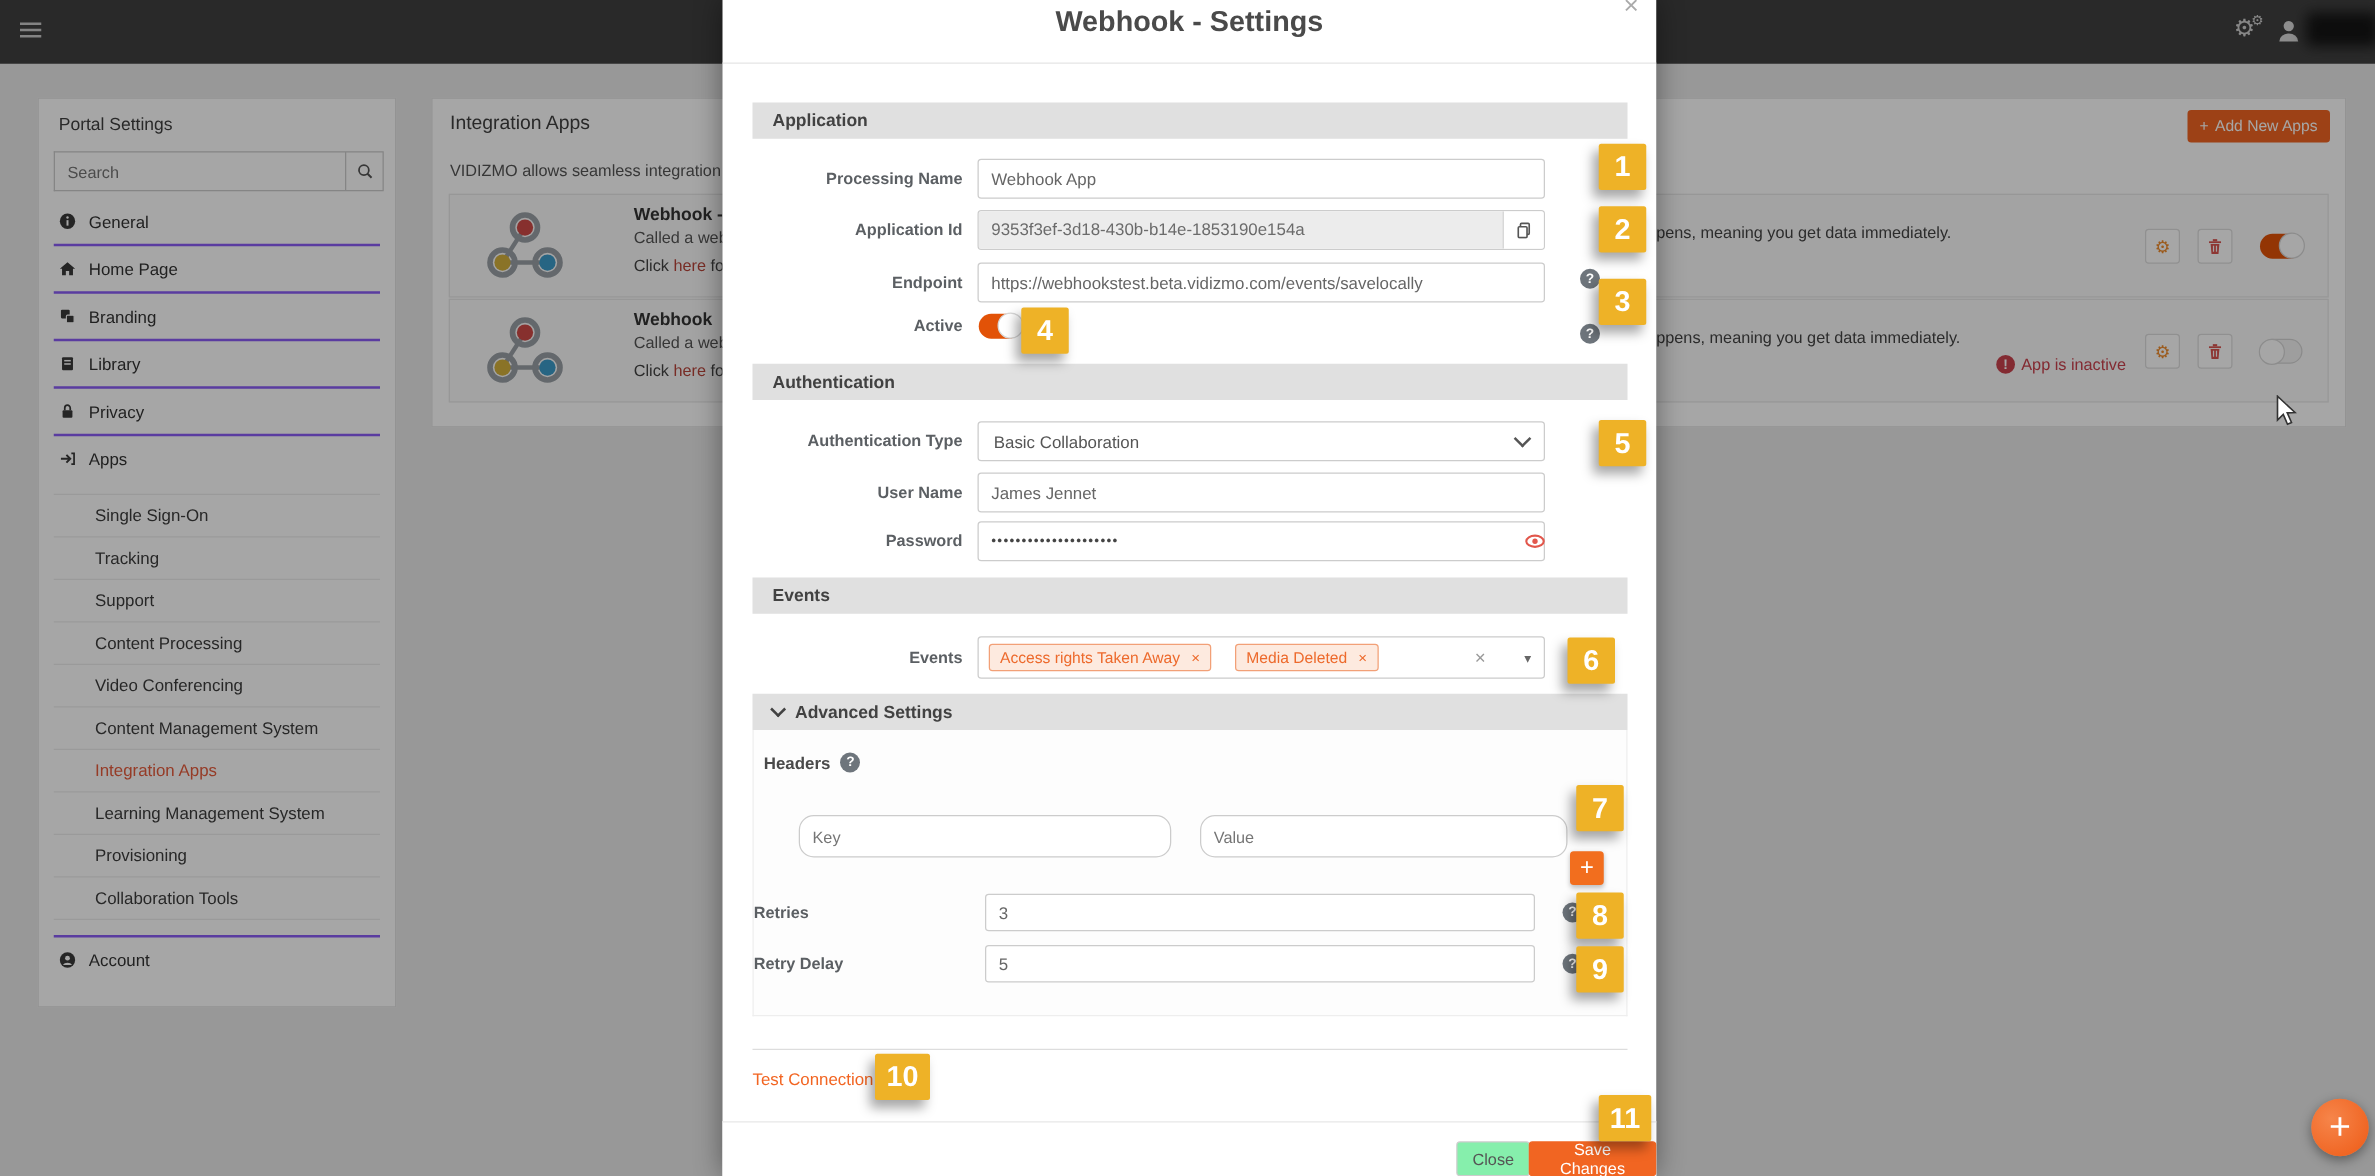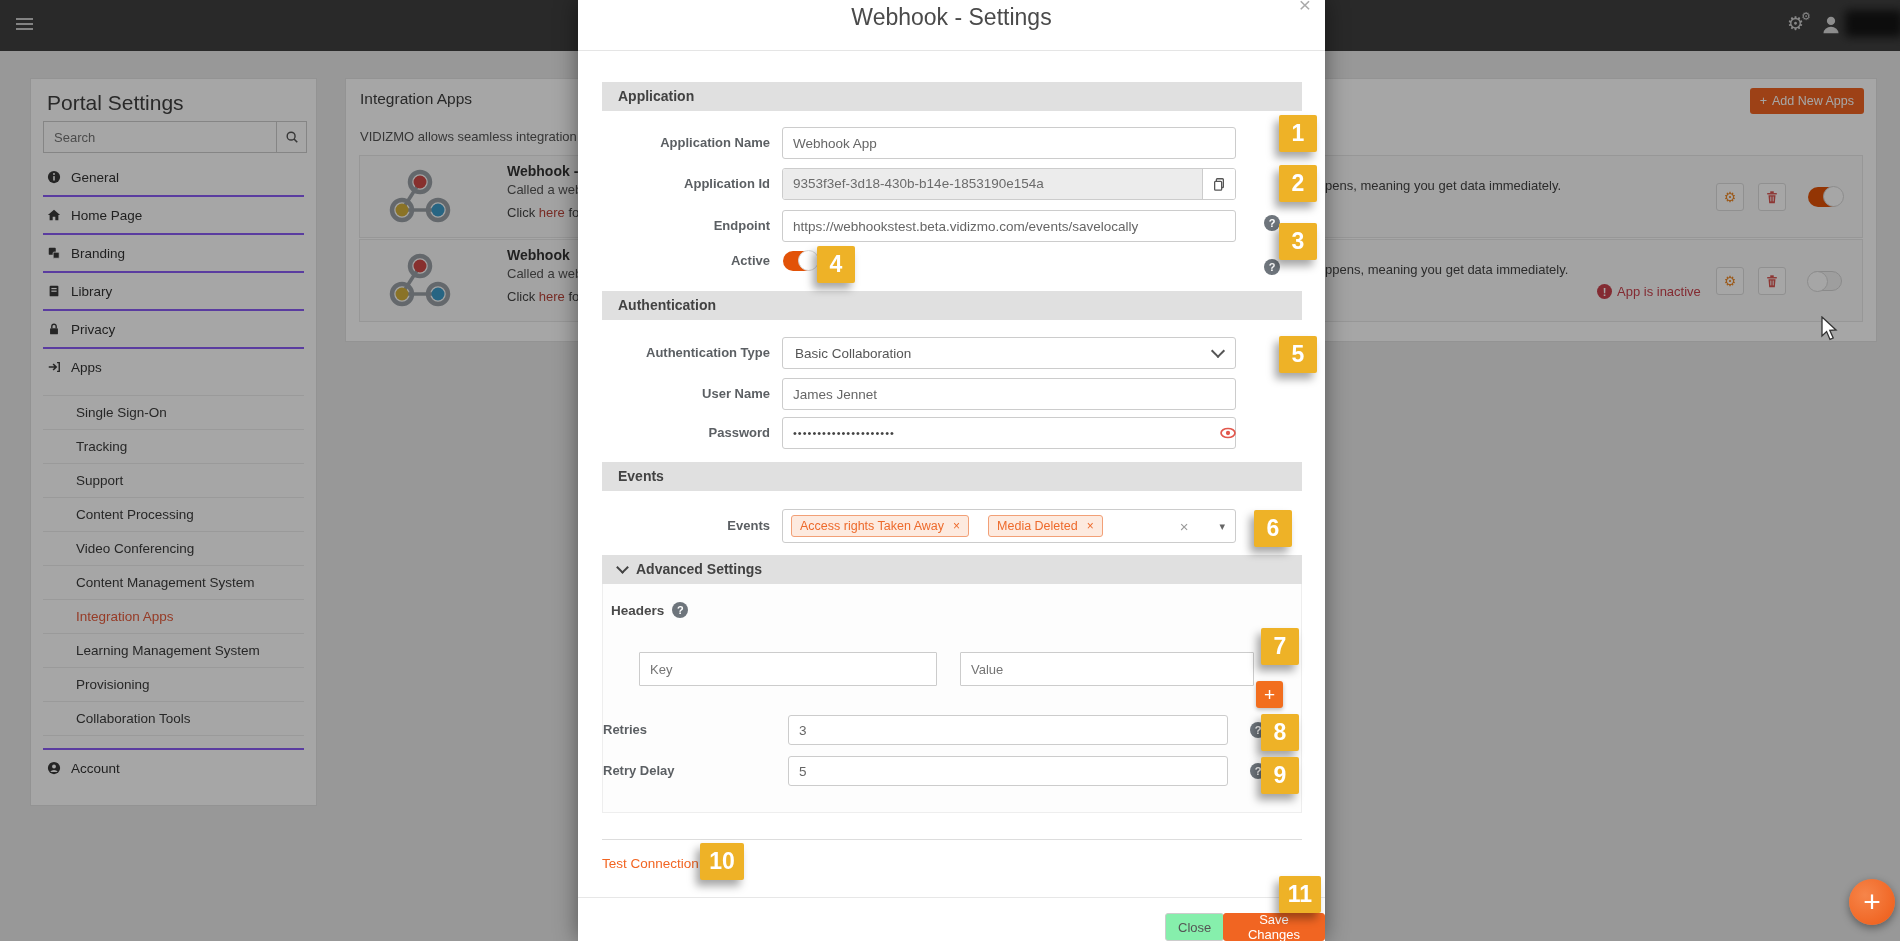--- a/index.html
+++ b/index.html
@@ -8,21 +8,21 @@
   .abs{position:absolute;}
   
   .topbar{position:absolute;left:0;top:0;width:100%;height:51px;background:#404040;z-index:1;}
   .hamburger{position:absolute;left:16px;top:18px;width:17px;height:13px;}
   .hamburger i{display:block;height:2px;background:#c9c9c9;margin-bottom:3px;}
   .tb-gear{position:absolute;color:#cfcfcf;}
   .user-blur{position:absolute;left:1845px;top:10px;width:58px;height:27px;background:#141414;
              filter:blur(5px);border-radius:4px;}
   
   .card{position:absolute;background:#fff;border:1px solid #e2e2e2;z-index:1;}
-  .sb-title{position:absolute;left:16px;top:12px;font-size:21px;color:#3f3f3f;}
+  .sb-title{position:absolute;left:16px;top:12px;font-size:14px;color:#3f3f3f;}
   .search-row{position:absolute;left:12px;top:42px;height:32px;display:flex;}
   .search-input{width:233px;height:32px;border:1px solid #ccc;border-right:none;box-sizing:border-box;
                 padding:0 10px;font-size:13px;color:#555;font-family:inherit;background:#fff;outline:none;}
   .search-btn{width:31px;height:32px;border:1px solid #ccc;background:#fff;box-sizing:border-box;
               display:flex;align-items:center;justify-content:center;}
   .side-menu{position:absolute;left:12px;right:12px;top:80px;}
   .sm-item{height:36px;display:flex;align-items:center;gap:10px;padding-left:4px;
            font-size:13.5px;color:#333;border-top:2px solid #8b5cf6;}
   .sm-item:first-child{border-top:none;}
   .sm-sub-list{margin-top:10px;border-top:1px solid #ededed;border-bottom:1px solid #ededed;}
@@ -59,21 +59,21 @@
   .knob{position:absolute;top:-1px;width:21px;height:21px;border-radius:50%;background:#fff;
         border:1px solid #d8d8d8;box-sizing:border-box;}
   .switch.on .knob{right:-2px;}
   .switch.off .knob{left:-2px;}
   
   .overlay{position:absolute;left:0;top:0;width:100%;height:100%;background:rgba(0,0,0,0.35);z-index:10;}
   .modal{position:absolute;left:578px;top:0;width:747px;height:941px;background:#fff;z-index:20;
          box-shadow:0 0 22px rgba(0,0,0,0.45);}
   .modal-header{position:absolute;left:0;top:0;width:100%;height:51px;border-bottom:1px solid #e5e5e5;
                 box-sizing:border-box;}
-  .modal-title{text-align:center;font-size:23px;font-weight:normal;color:#4a4a4a;padding-top:4px;}
+  .modal-title{text-align:center;font-size:23px;font-weight:bold;color:#4a4a4a;padding-top:4px;}
   .modal-x{position:absolute;right:14px;top:-7px;color:#aaa;font-size:21px;}
   .section-bar{position:absolute;left:24px;width:700px;height:29px;background:#e0e0e0;color:#424242;
                font-weight:bold;font-size:14px;line-height:29px;padding-left:16px;box-sizing:border-box;}
   .m-label{position:absolute;left:24px;width:168px;text-align:right;font-size:13px;font-weight:bold;
            color:#5b5f63;line-height:32px;height:32px;}
   .m-input{position:absolute;left:204px;width:454px;height:32px;border:1px solid #ccc;border-radius:3px;
            font-size:13.5px;color:#666;padding:0 10px;box-sizing:border-box;background:#fff;
            font-family:inherit;outline:none;}
   .input-group{position:absolute;left:204px;width:454px;height:32px;border:1px solid #ccc;
                border-radius:3px;box-sizing:border-box;display:flex;overflow:hidden;}
@@ -93,21 +93,21 @@
        border-radius:3px;display:flex;align-items:center;gap:9px;white-space:nowrap;}
   .tag .x{font-size:12px;}
   .ms-clear{margin-left:auto;color:#999;font-size:15px;}
   .ms-caret{color:#666;font-size:11px;margin-left:12px;margin-right:2px;}
   .adv-chev{width:7px;height:7px;border-right:2px solid #424242;border-bottom:2px solid #424242;
             transform:rotate(45deg);display:inline-block;margin-right:9px;margin-bottom:2px;}
   .adv-panel{position:absolute;left:24px;top:584px;width:700px;height:229px;background:#fdfdfd;
              border:1px solid #eee;border-top:none;box-sizing:border-box;}
   .hdr-label{position:absolute;left:8px;top:18px;display:flex;align-items:center;gap:8px;
              font-size:13.5px;font-weight:bold;color:#4a4a4a;}
-  .kv-input{position:absolute;height:34px;border:1px solid #ccc;border-radius:1px;box-sizing:border-box;
+  .kv-input{position:absolute;height:34px;border:1px solid #ccc;border-radius:12px;box-sizing:border-box;
             font-size:13px;color:#555;padding:0 10px;font-family:inherit;background:#fff;outline:none;}
   .plus-btn{position:absolute;left:653px;top:97px;width:27px;height:27px;background:#f26e1e;color:#fff;
             border:none;border-radius:3px;font-size:19px;line-height:26px;text-align:center;
             box-shadow:0 2px 4px rgba(0,0,0,0.25);font-family:inherit;padding:0;}
   .p-label{position:absolute;left:0;width:172px;text-align:left;font-size:13px;font-weight:bold;
            color:#5b5f63;line-height:30px;height:30px;}
   .p-input{position:absolute;left:185px;width:440px;height:30px;border:1px solid #ccc;border-radius:3px;
            font-size:13.5px;color:#666;padding:0 10px;box-sizing:border-box;font-family:inherit;
            background:#fff;outline:none;}
   .hr-line{position:absolute;left:24px;width:700px;border-top:1px solid #ddd;height:0;}
@@ -310,21 +310,21 @@
   <div class="overlay"></div>
 
   <div class="modal">
     <div class="modal-header">
       <div class="modal-title">Webhook - Settings</div>
       <span class="modal-x">×</span>
     </div>
 
     <div class="section-bar" style="top:82px;">Application</div>
 
-    <div class="m-label" style="top:127px;">Application Name</div>
+    <div class="m-label" style="top:127px;">Processing Name</div>
     <input class="m-input" style="top: 127px;" value="Webhook App">
 
     <div class="m-label" style="top:168px;">Application Id</div>
     <div class="input-group" style="top:168px;">
       <div class="ig-value">9353f3ef-3d18-430b-b14e-1853190e154a</div>
       <span class="ig-btn">
         <svg width="14" height="14" viewBox="0 0 16 16">
             <rect x="5" y="2" width="8" height="10" rx="1" fill="none" stroke="#555" stroke-width="1.5"></rect>
             <rect x="3" y="5" width="8" height="10" rx="1" fill="#fff" stroke="#555" stroke-width="1.5"></rect>
           </svg>

